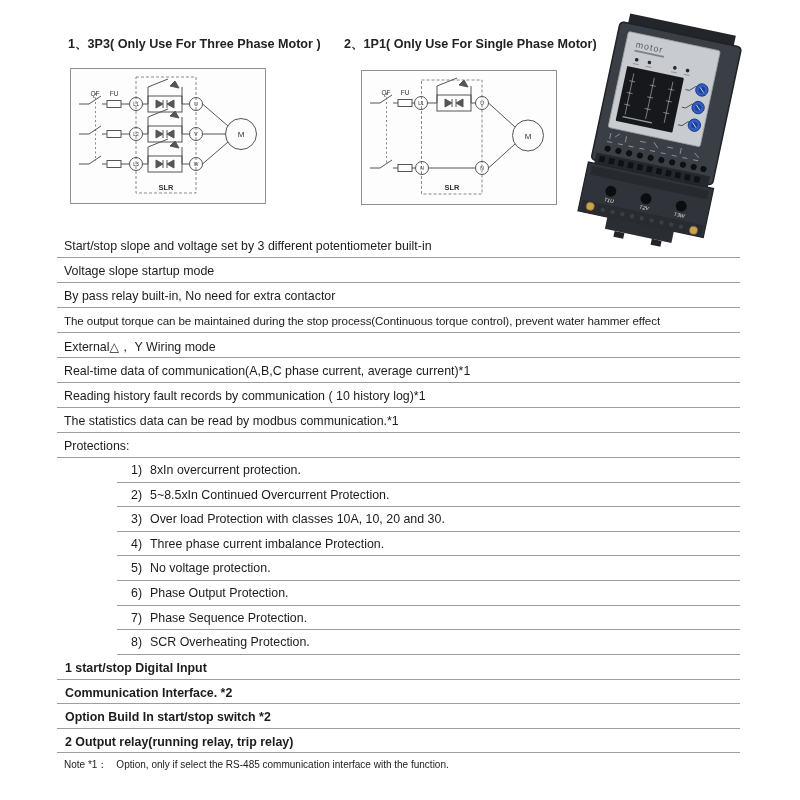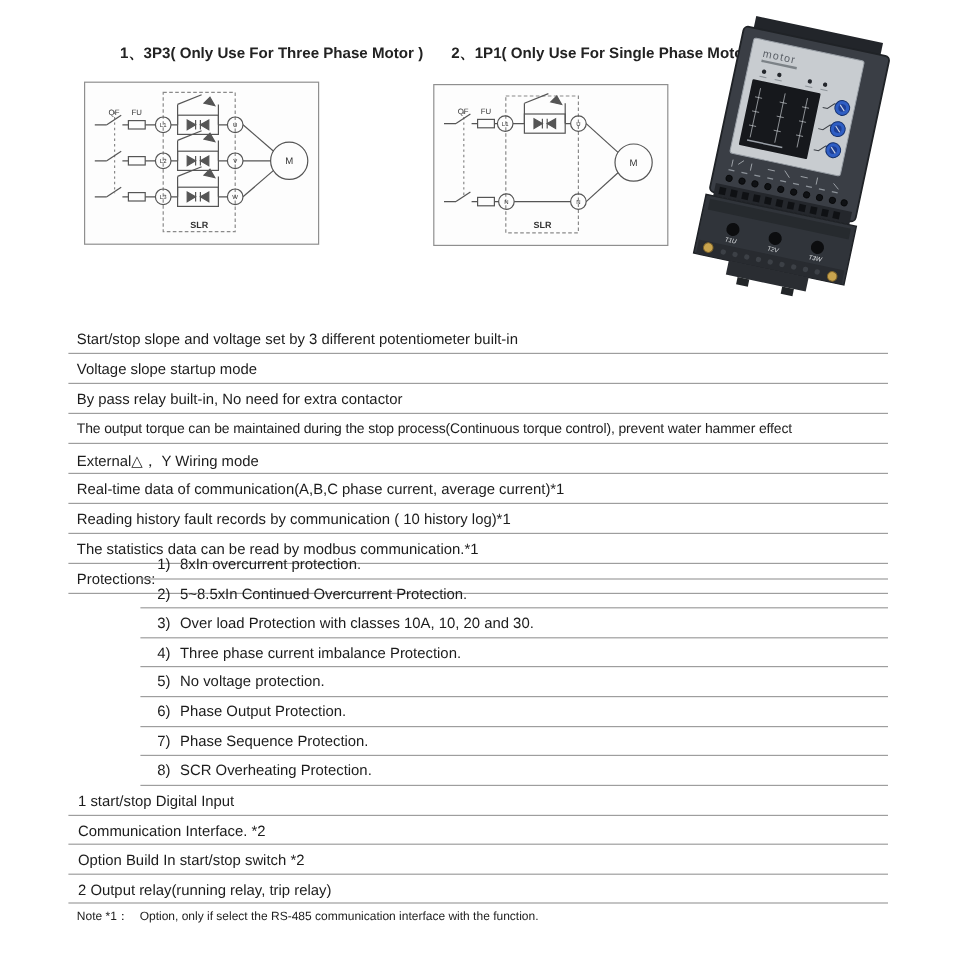--- a/index.html
+++ b/index.html
@@ -2,32 +2,32 @@
 <html><head>
 <meta charset="utf-8">
 <style>
   html,body{margin:0;padding:0;}
   body{
     width:800px;height:800px;background:#ffffff;position:relative;
     font-family:"Liberation Sans","DejaVu Sans",sans-serif;color:#1d1d1d;
     overflow:hidden;
   }
   .abs{position:absolute;}
-  .diag-title{font-size:12.6px;font-weight:bold;color:#222;white-space:nowrap;margin-left:32px;}
+  .diag-title{font-size:12.6px;font-weight:bold;color:#222;white-space:nowrap;}
   .diag-box{border:1px solid #8f8f8f;background:#fdfdfd;}
   svg text{font-family:"Liberation Sans","DejaVu Sans",sans-serif;}
 
   
   .rowband{box-sizing:border-box;border-bottom:1px solid #9e9e9e;
     font-size:12.4px;color:#1c1c1c;white-space:nowrap;overflow:visible;}
   .feat{height:25px;padding:6px 0 0 7px;}
   .fit{font-size:11.6px;letter-spacing:-0.1px;}
   .pitem{height:24.6px;padding:5px 0 0 14px;}
   .pnum{display:inline-block;margin-right:8px;}
-  .io{height:24.5px;padding:6px 0 0 8px;}
+  .io{height:24.5px;padding:6px 0 0 8px;font-weight:bold;}
   .notes{font-size:10px;color:#1c1c1c;line-height:16.5px;}
   .note-line{white-space:nowrap;}
   .note-label{display:inline-block;margin-right:9px;}
 </style>
 </head>
 <body>
 
 <div class="abs diag-title" style="left:68px;top:36px;">1、3P3( Only Use For Three Phase Motor )</div>
 <div class="abs diag-title" style="left:344px;top:36px;">2、1P1( Only Use For Single Phase Motor)</div>
 
@@ -304,21 +304,21 @@
       <circle cx="9" cy="207" r="4" fill="#c9a44e" stroke="#7d632b" stroke-width="0.8"></circle>
       <circle cx="115" cy="209" r="4" fill="#c9a44e" stroke="#7d632b" stroke-width="0.8"></circle>
 
       <rect x="28" y="214" width="68" height="12" fill="#2a2d32"></rect>
       <rect x="38" y="226" width="10" height="6" fill="#222528"></rect>
       <rect x="76" y="226" width="10" height="6" fill="#222528"></rect>
     </g>
   </svg>
 </div>
 
-<div class="abs" style="left:57px;top:233px;width:683px;margin-top:37px;">
+<div class="abs" style="left:57px;top:233px;width:683px;">
   <div class="rowband feat">Start/stop slope and voltage set by 3 different potentiometer built-in</div>
   <div class="rowband feat">Voltage slope startup mode</div>
   <div class="rowband feat">By pass relay built-in, No need for extra contactor</div>
   <div class="rowband feat fit">The output torque can be maintained during the stop process(Continuous torque control), prevent water hammer effect</div>
   <div class="rowband feat">External△， Y  Wiring mode</div>
   <div class="rowband feat">Real-time data of communication(A,B,C phase current, average current)*1</div>
   <div class="rowband feat">Reading history fault records by communication ( 10 history log)*1</div>
   <div class="rowband feat">The statistics data can be read by modbus communication.*1</div>
   <div class="rowband feat">Protections:</div>
 </div>

